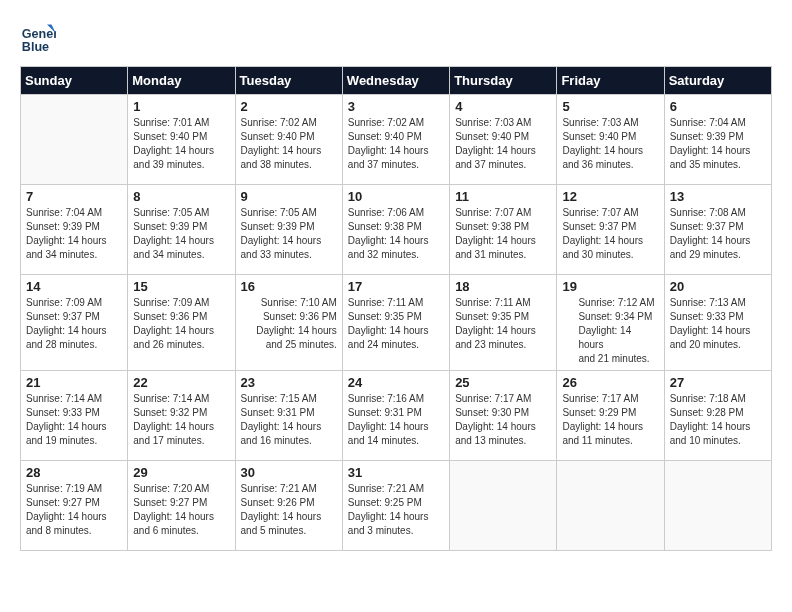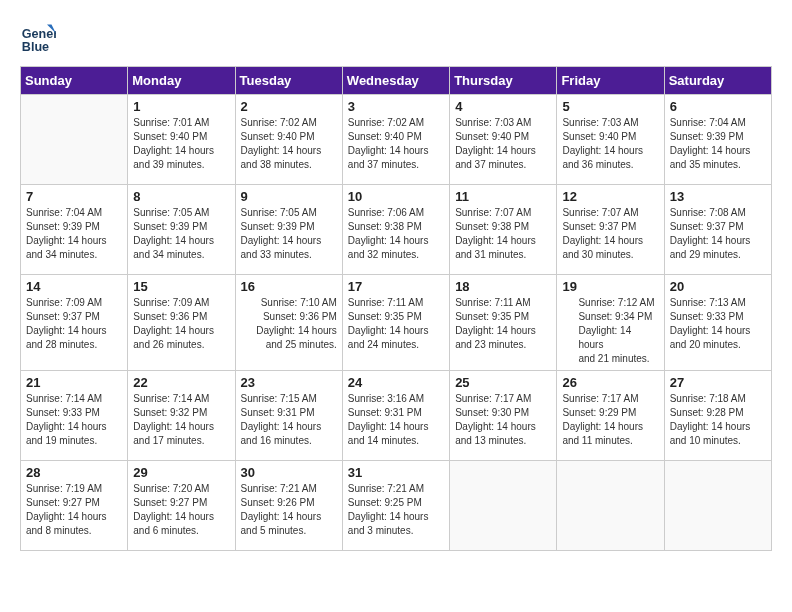--- a/index.html
+++ b/index.html
@@ -37,21 +37,21 @@
     .location-title {
       font-size: 16px;
       color: #333;
     }
     table {
       width: 100%;
       border-collapse: collapse;
       table-layout: fixed;
     }
     th {
-      background-color: #4c1d95;
+      background-color: #0f172a;
       color: #fff;
       font-size: 13px;
       font-weight: bold;
       padding: 6px 4px;
       text-align: left;
       border: 1px solid #ccc;
       margin-top: 44px;
     }
     td {
       border: 1px solid #ccc;
@@ -270,21 +270,21 @@
         </td>
         <td>
           <span class="day-num">23</span>
           <div class="day-info" style="white-space: pre-line;">Sunrise: 7:15 AM
 Sunset: 9:31 PM
 Daylight: 14 hours
 and 16 minutes.</div>
         </td>
         <td>
           <span class="day-num">24</span>
-          <div class="day-info" style="white-space: pre-line;">Sunrise: 3:16 AM
+          <div class="day-info" style="white-space: pre-line;">Sunrise: 7:16 AM
 Sunset: 9:31 PM
 Daylight: 14 hours
 and 14 minutes.</div>
         </td>
         <td>
           <span class="day-num">25</span>
           <div class="day-info" style="white-space: pre-line;">Sunrise: 7:17 AM
 Sunset: 9:30 PM
 Daylight: 14 hours
 and 13 minutes.</div>

